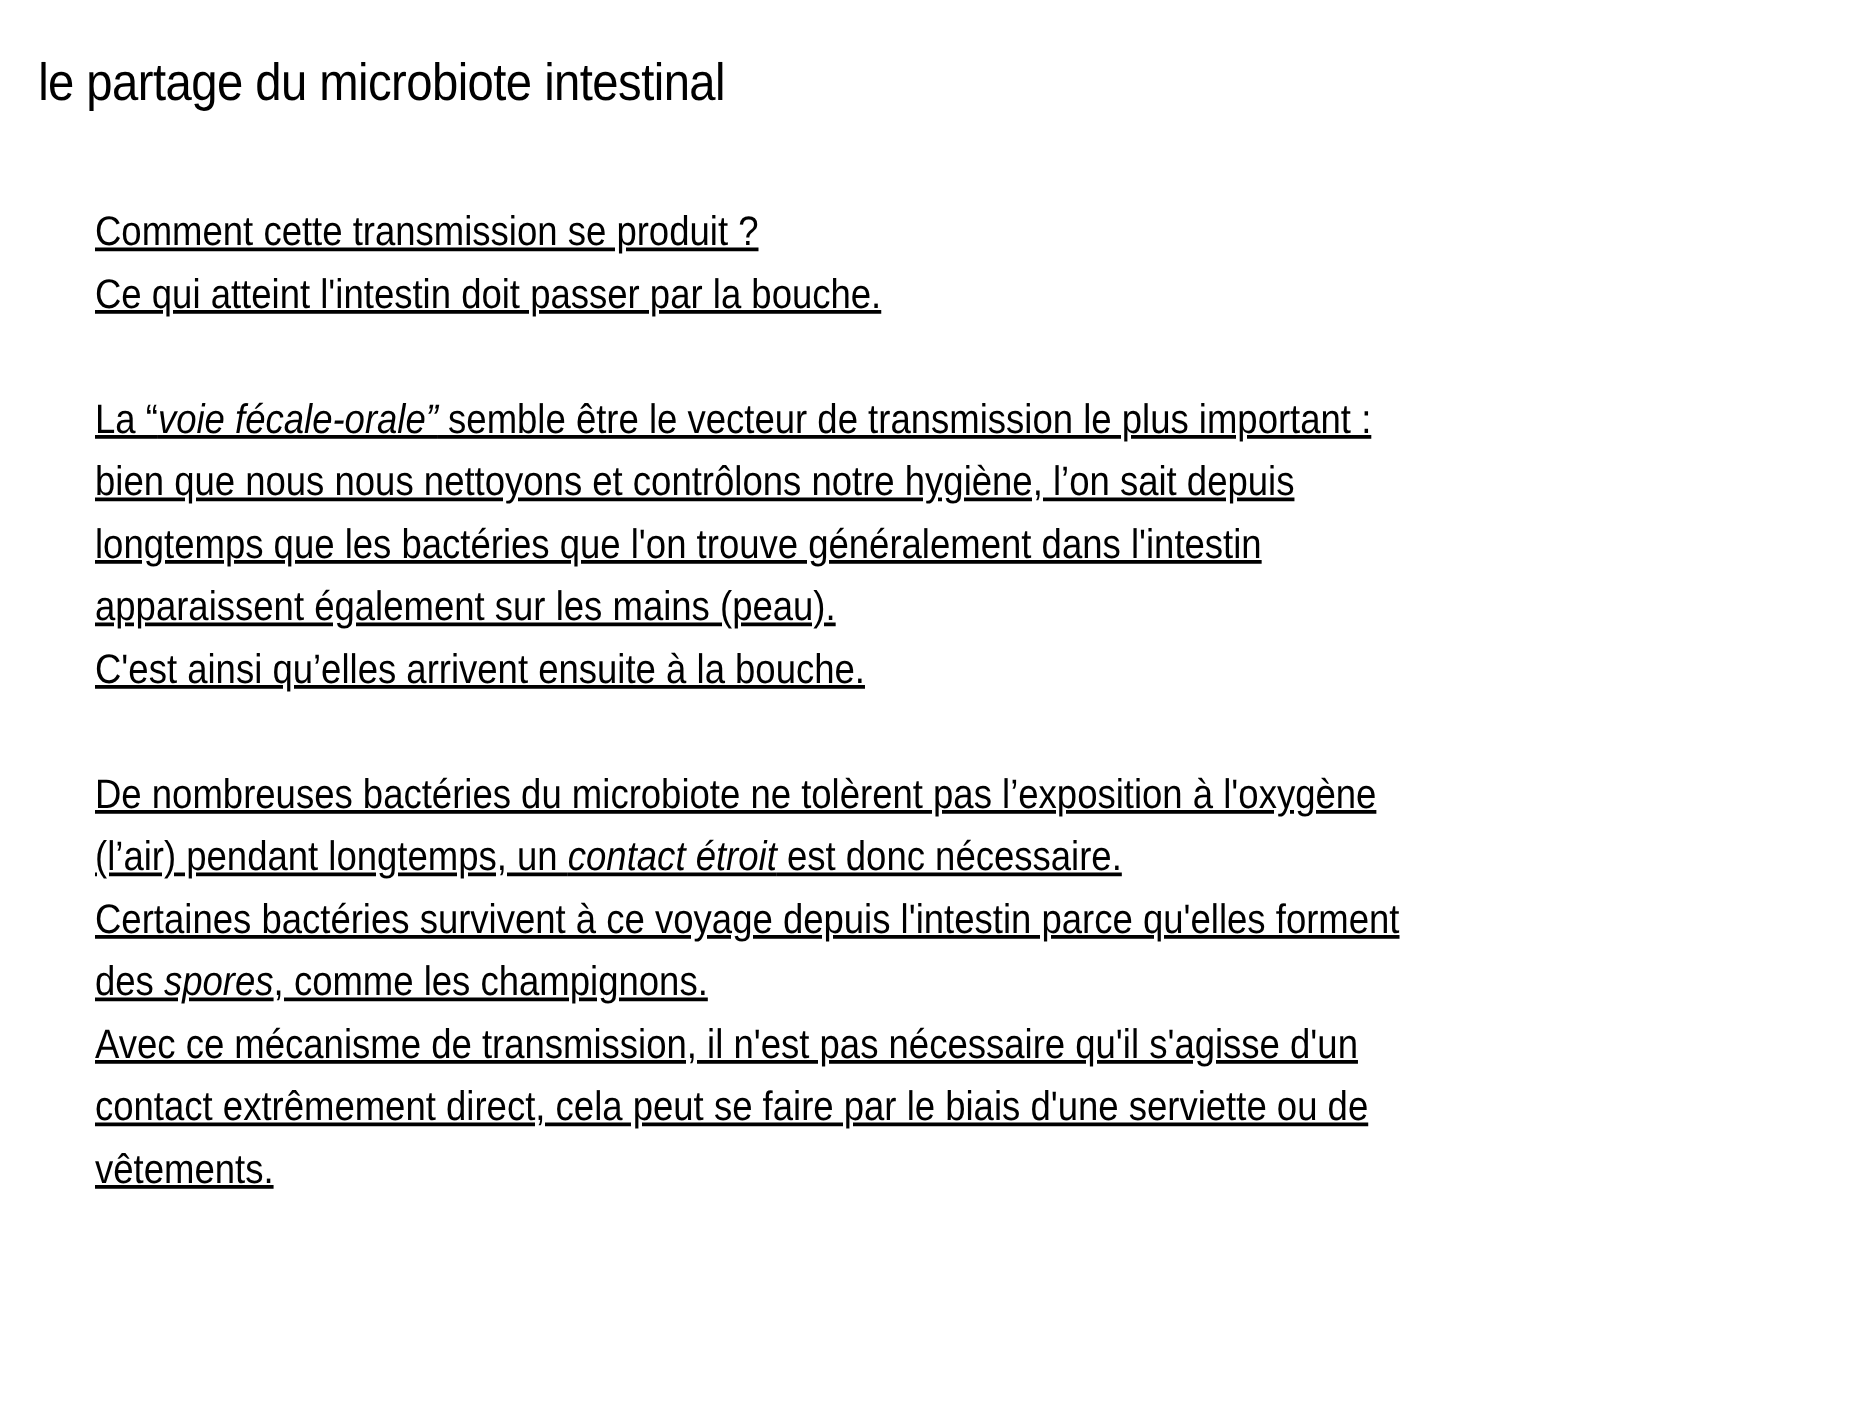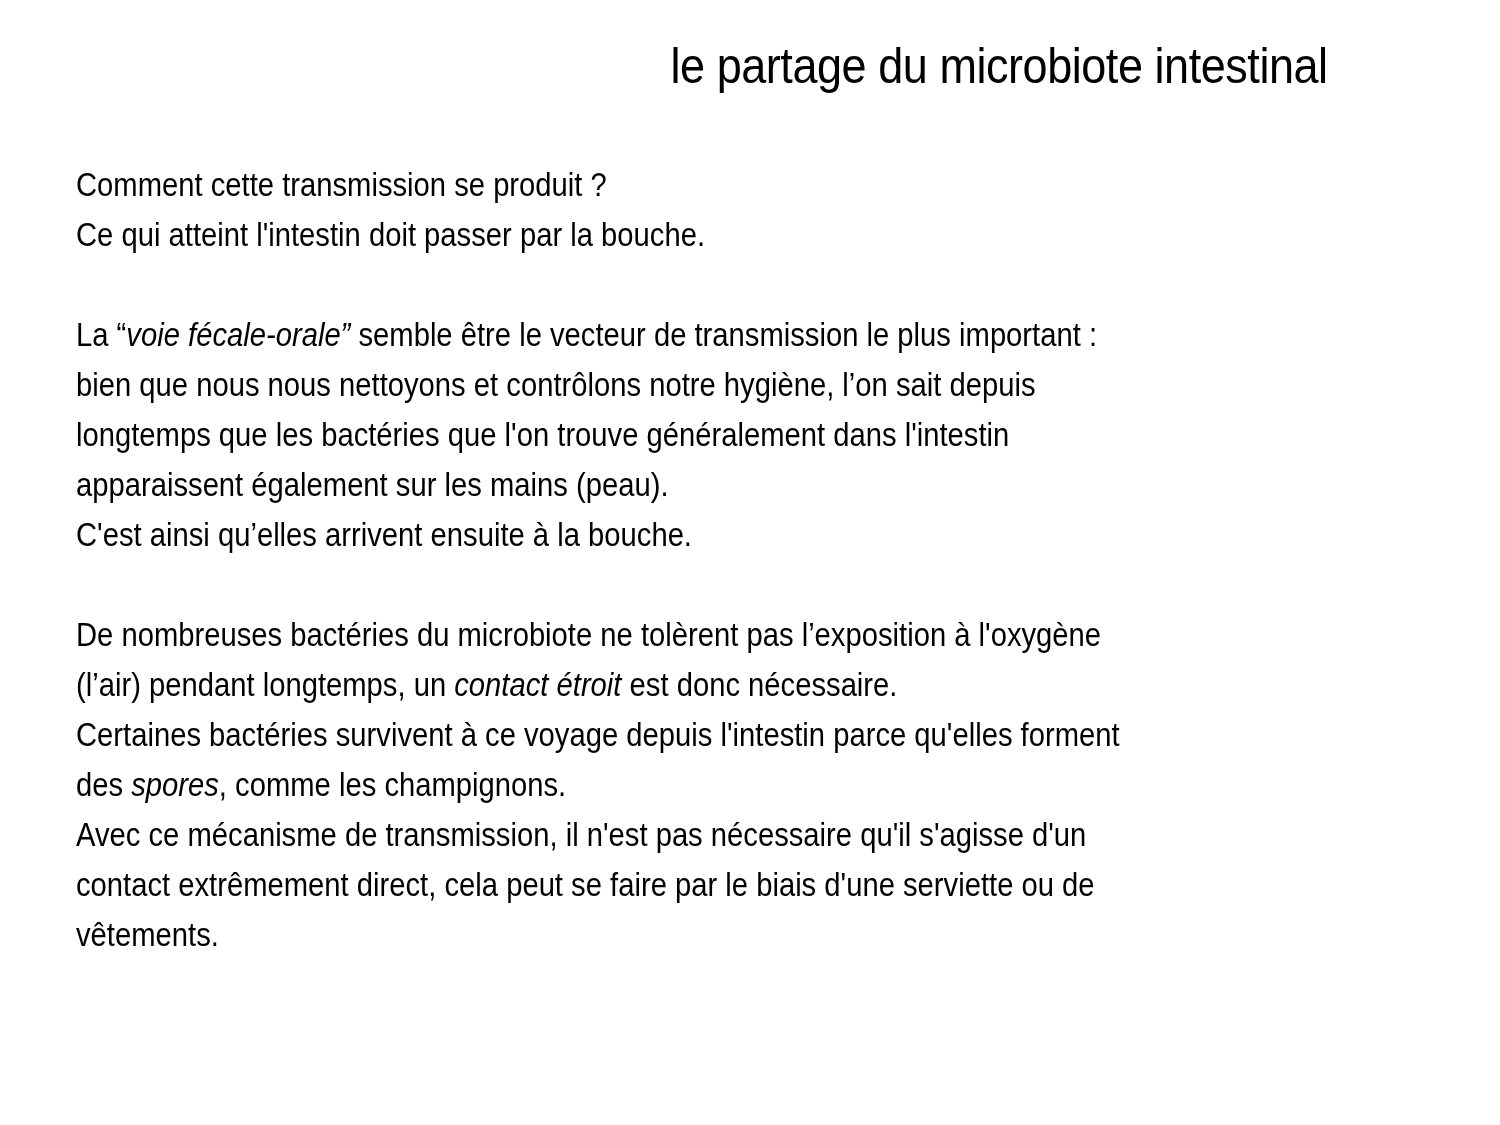--- a/index.html
+++ b/index.html
@@ -13,36 +13,37 @@
       position: relative;
       overflow: hidden;
       color: #000000;
       font-family: "Liberation Sans", sans-serif;
     }
     .slide-title {
       position: absolute;
       left: 0;
       top: 28px;
       width: 1364px;
-      text-align: right;
-      font-size: 50px;
+      text-align: left;
+      font-size: 42px;
       line-height: 76px;
       letter-spacing: -0.5px;
       white-space: nowrap;
     }
     .slide-title span {
       display: inline-block;
       transform: scaleX(0.9);
       transform-origin: center;
     }
     .body-text {
       position: absolute;
       left: 76px;
       top: 160px;
       width: 1400px;
+      text-decoration: underline;
     }
     .line {
       height: 50px;
       line-height: 50px;
       font-size: 33px;
       white-space: nowrap;
       transform: scaleX(0.885);
       transform-origin: left center;
     }
     .line.blank {

